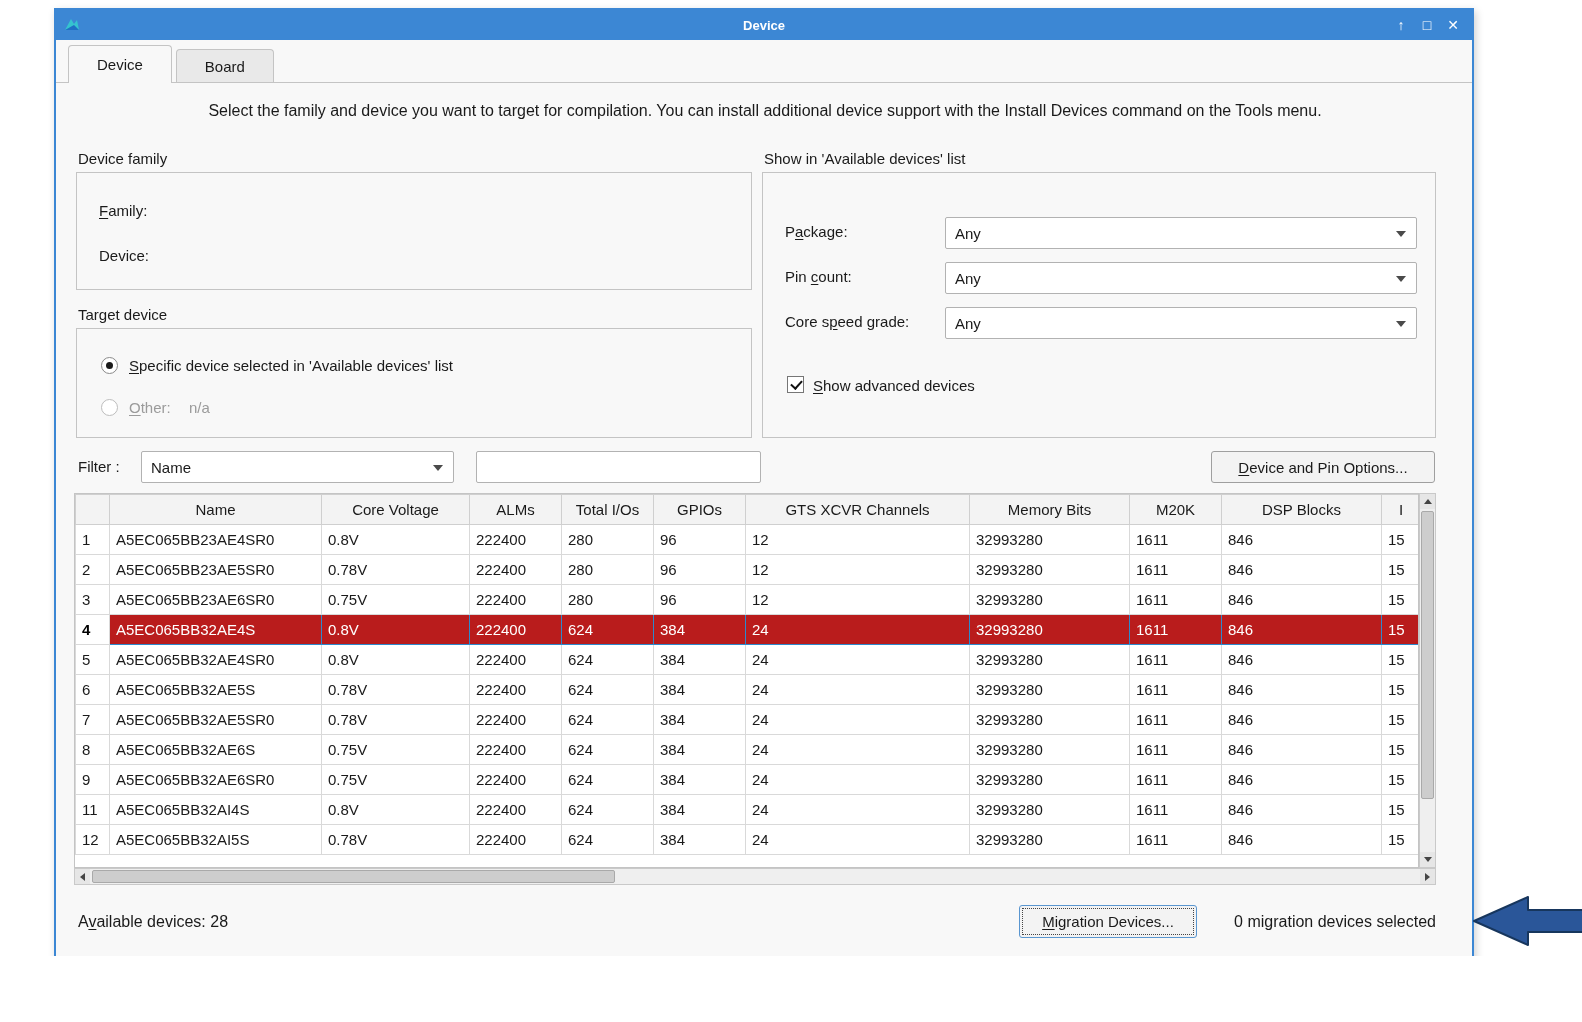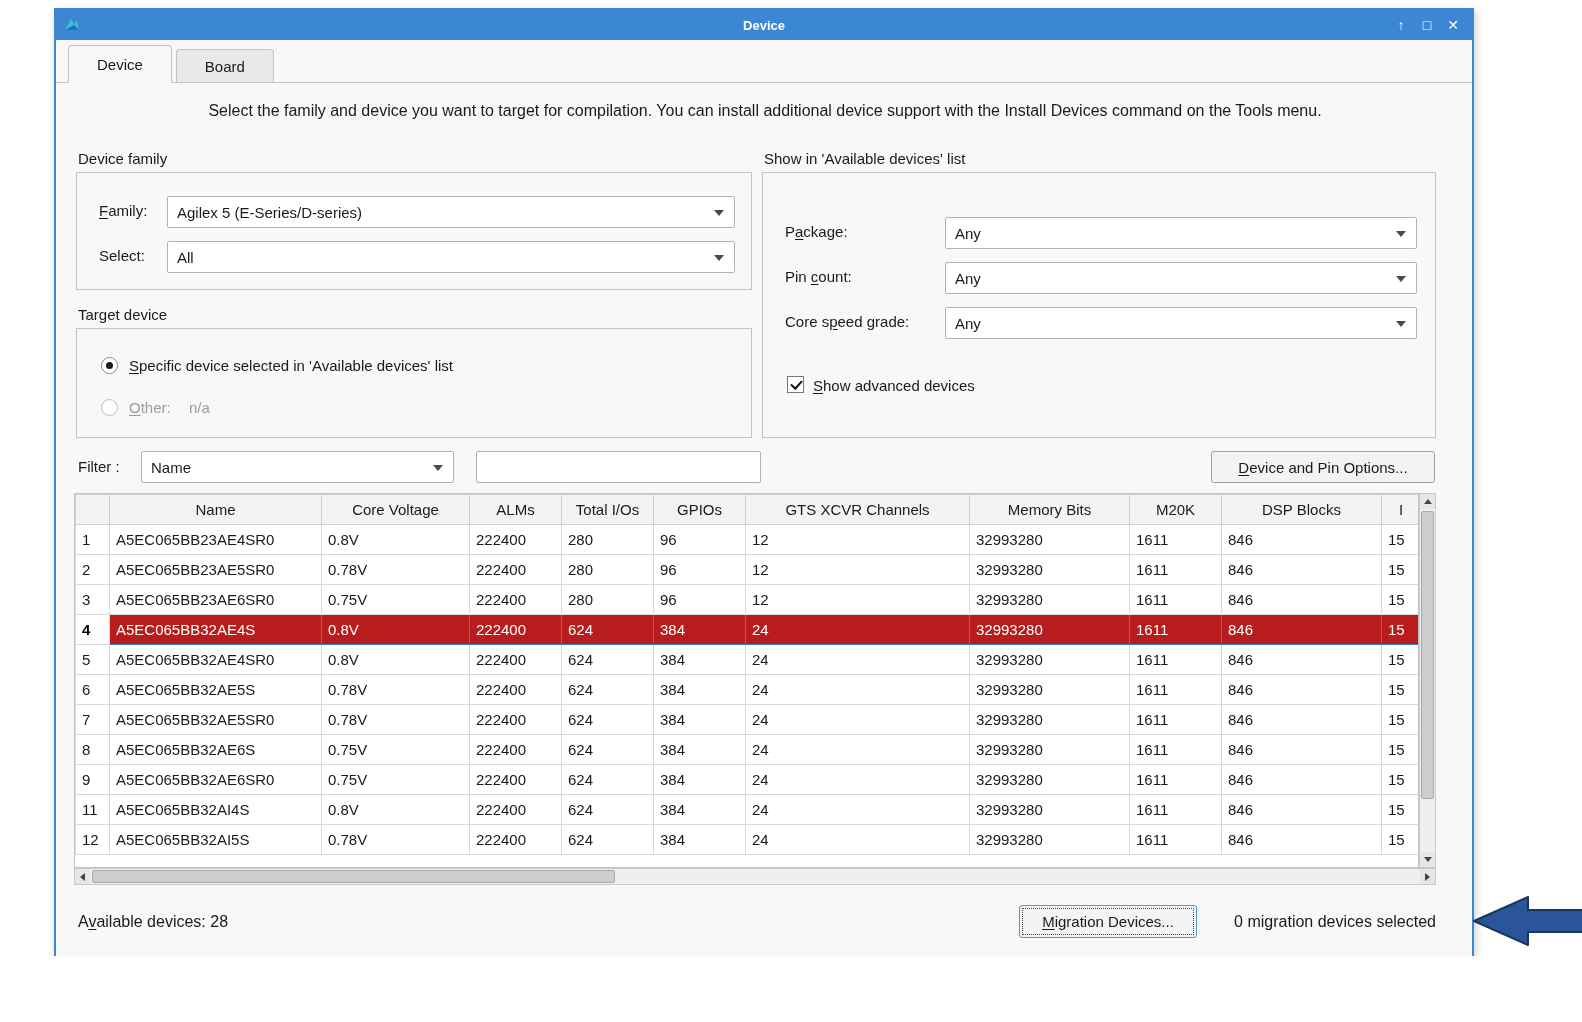--- a/index.html
+++ b/index.html
@@ -121,29 +121,21 @@
     <div class="tabbar">
       <div class="tab active">Device</div>
       <div class="tab">Board</div>
     </div>
 
     <div class="description">Select the family and device you want to target for compilation. You can install additional device support with the Install Devices command on the Tools menu.</div>
 
     <div class="section-title" style="left:22px; top:140px;text-align:center;">Device family</div>
     <div class="groupbox" style="left:20px; top:162px; width:676px; height:118px;">
       <span class="field-label" style="left:22px; top:29px;"><u>F</u>amily:</span>
-      <div class="select" style="left:90px; top:23px; width:568px;">
-        <span class="val">Agilex 5 (E-Series/D-series)</span>
-        <span class="dd-arrow"></span>
-      </div>
-      <span class="field-label" style="left:22px; top:74px;">Select:</span>
-      <div class="select" style="left:90px; top:68px; width:568px;">
-        <span class="val">All</span>
-        <span class="dd-arrow"></span>
-      </div>
+      <span class="field-label" style="left:22px; top:74px;">Device:</span>
     </div>
 
     <div class="section-title" style="left:22px; top:296px;">Target device</div>
     <div class="groupbox" style="left:20px; top:318px; width:676px; height:110px;">
       <span class="radio checked" style="left:24px; top:28px;"></span>
       <span class="radio-label" style="left:52px; top:28px;"><u>S</u>pecific device selected in 'Available devices' list</span>
       <span class="radio disabled" style="left:24px; top:70px;"></span>
       <span class="radio-label disabled" style="left:52px; top:70px;"><u>O</u>ther:</span>
       <span class="radio-label disabled-text" style="left:112px; top:70px;">n/a</span>
     </div>

